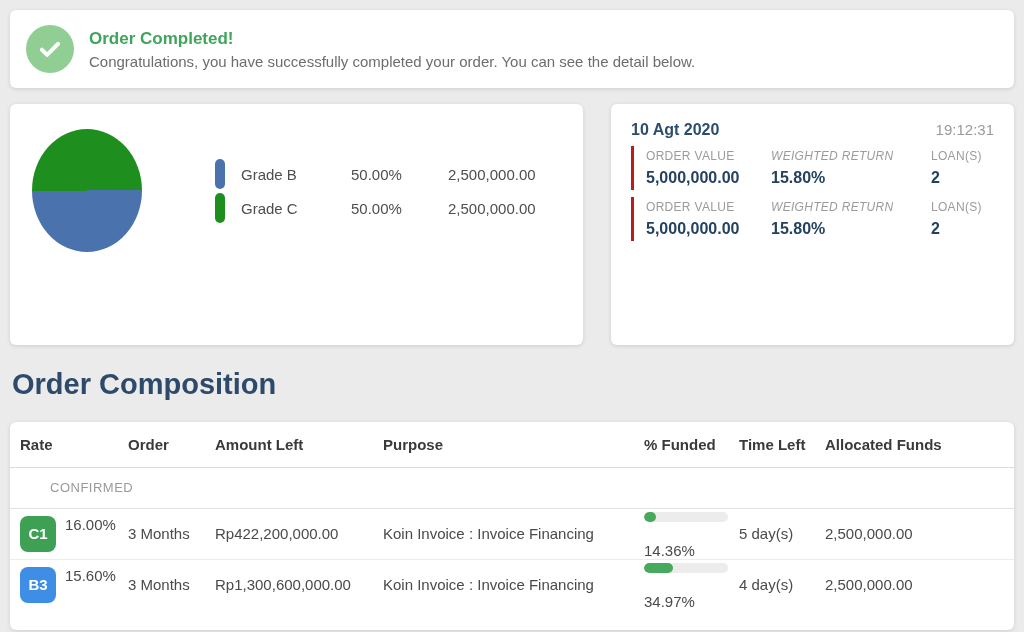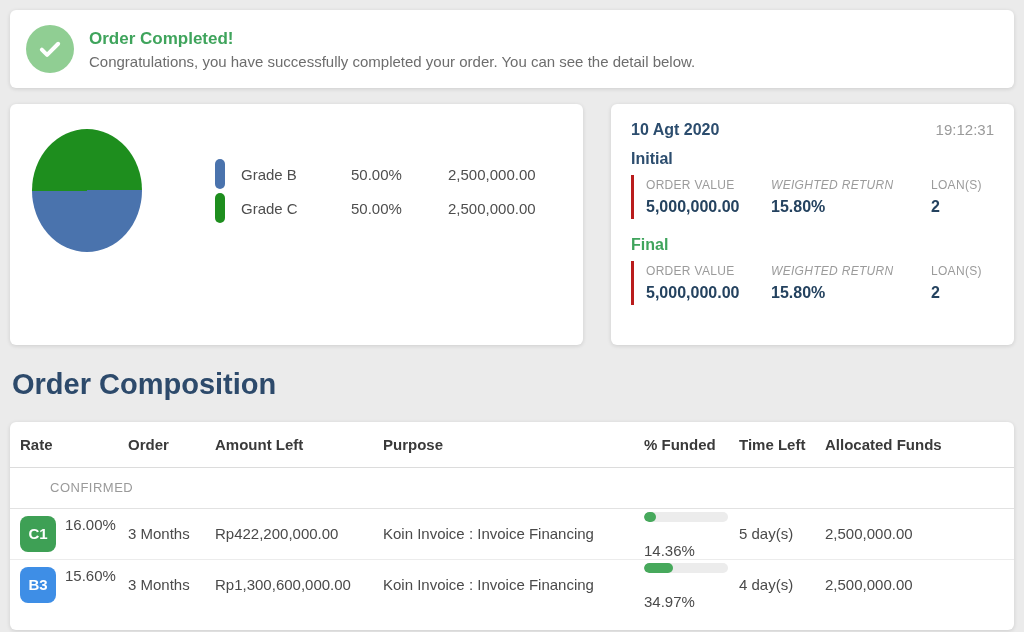--- a/index.html
+++ b/index.html
@@ -165,37 +165,35 @@
         </div>
       </div>
     </div>
 
     <div class="card summary-card">
       <div class="summary-head">
         <div class="summary-date">10 Agt 2020</div>
         <div class="summary-time">19:12:31</div>
       </div>
 
-      <div class="section-title initial">Initial</div>
       <div class="section-body">
         <div>
           <div class="col-label">ORDER VALUE</div>
           <div class="col-value">5,000,000.00</div>
         </div>
         <div>
           <div class="col-label italic">WEIGHTED RETURN</div>
           <div class="col-value">15.80%</div>
         </div>
         <div>
           <div class="col-label">LOAN(S)</div>
           <div class="col-value">2</div>
         </div>
       </div>
 
-      <div class="section-title final">Final</div>
       <div class="section-body">
         <div>
           <div class="col-label">ORDER VALUE</div>
           <div class="col-value">5,000,000.00</div>
         </div>
         <div>
           <div class="col-label italic">WEIGHTED RETURN</div>
           <div class="col-value">15.80%</div>
         </div>
         <div>

